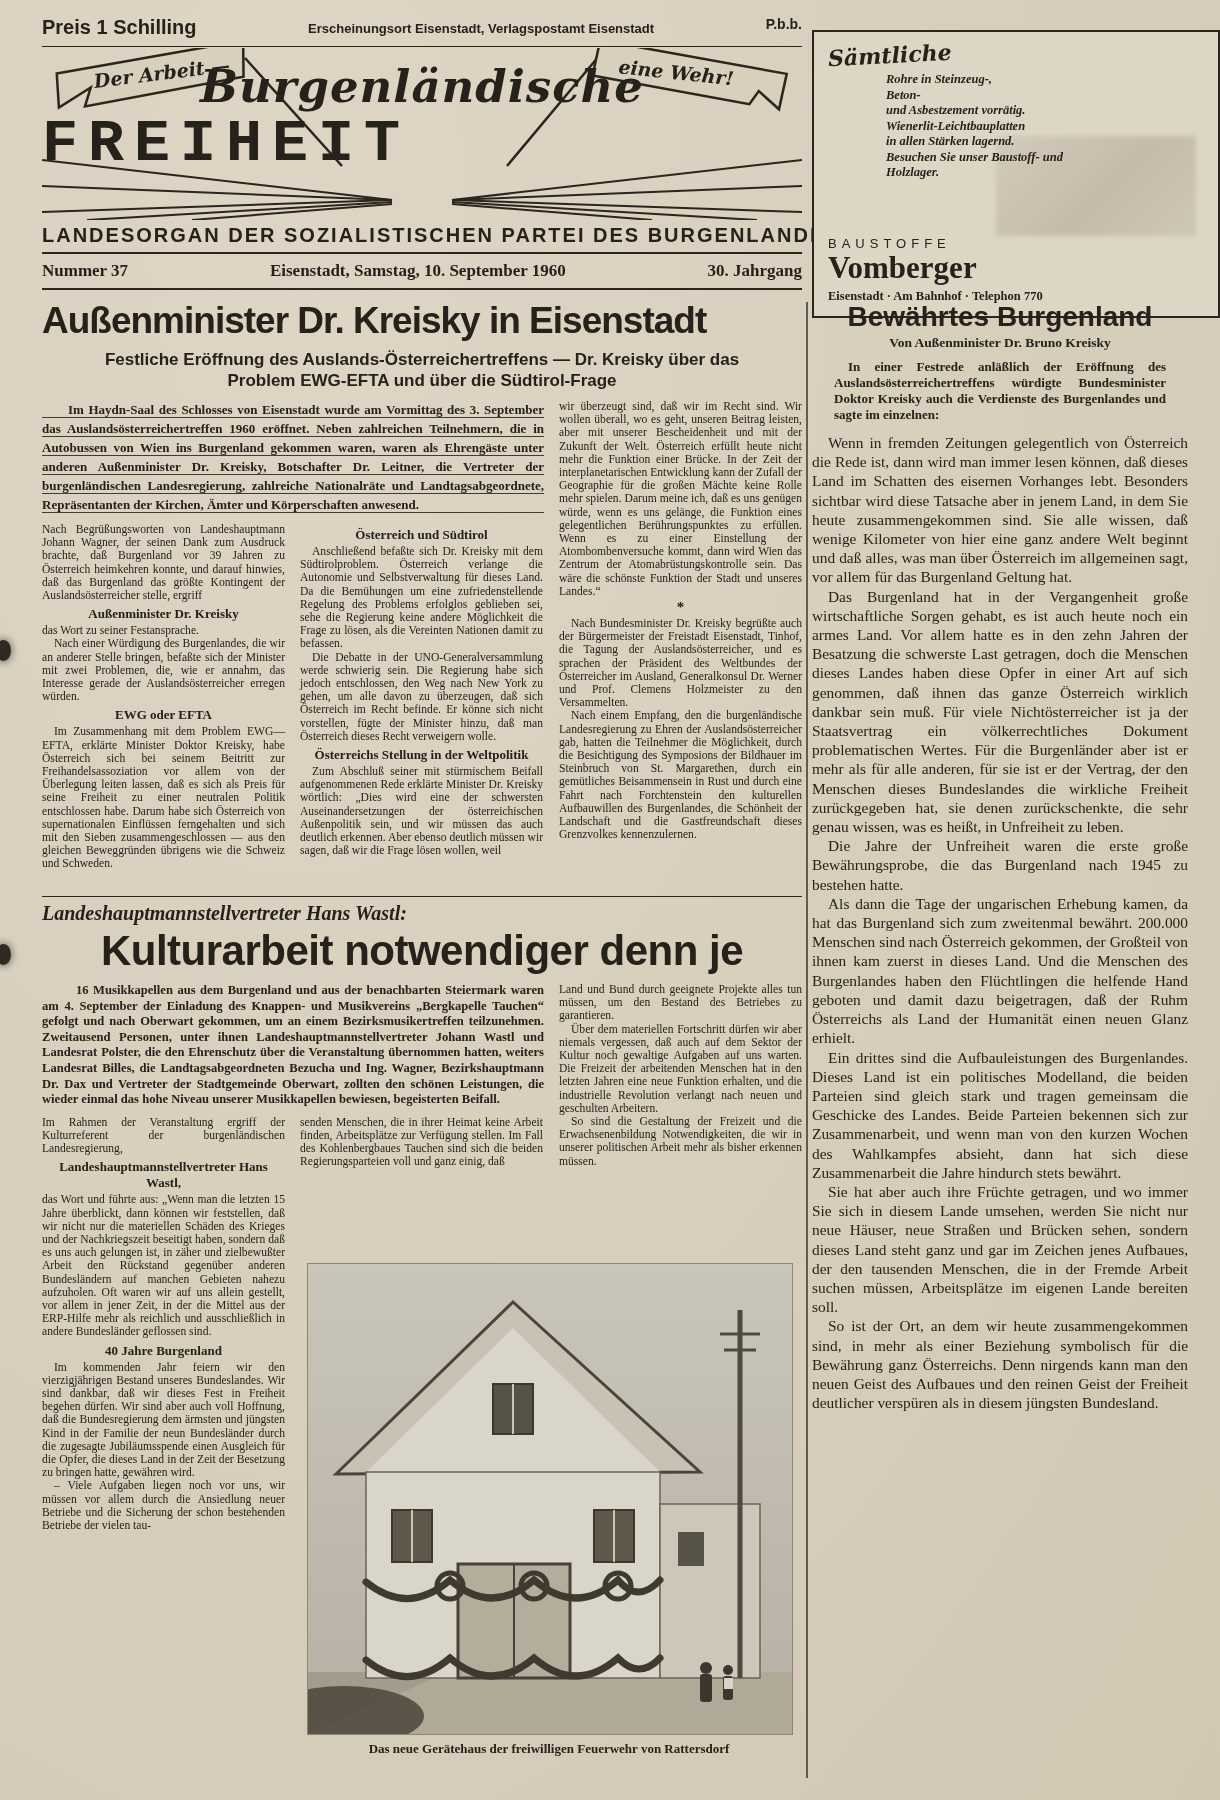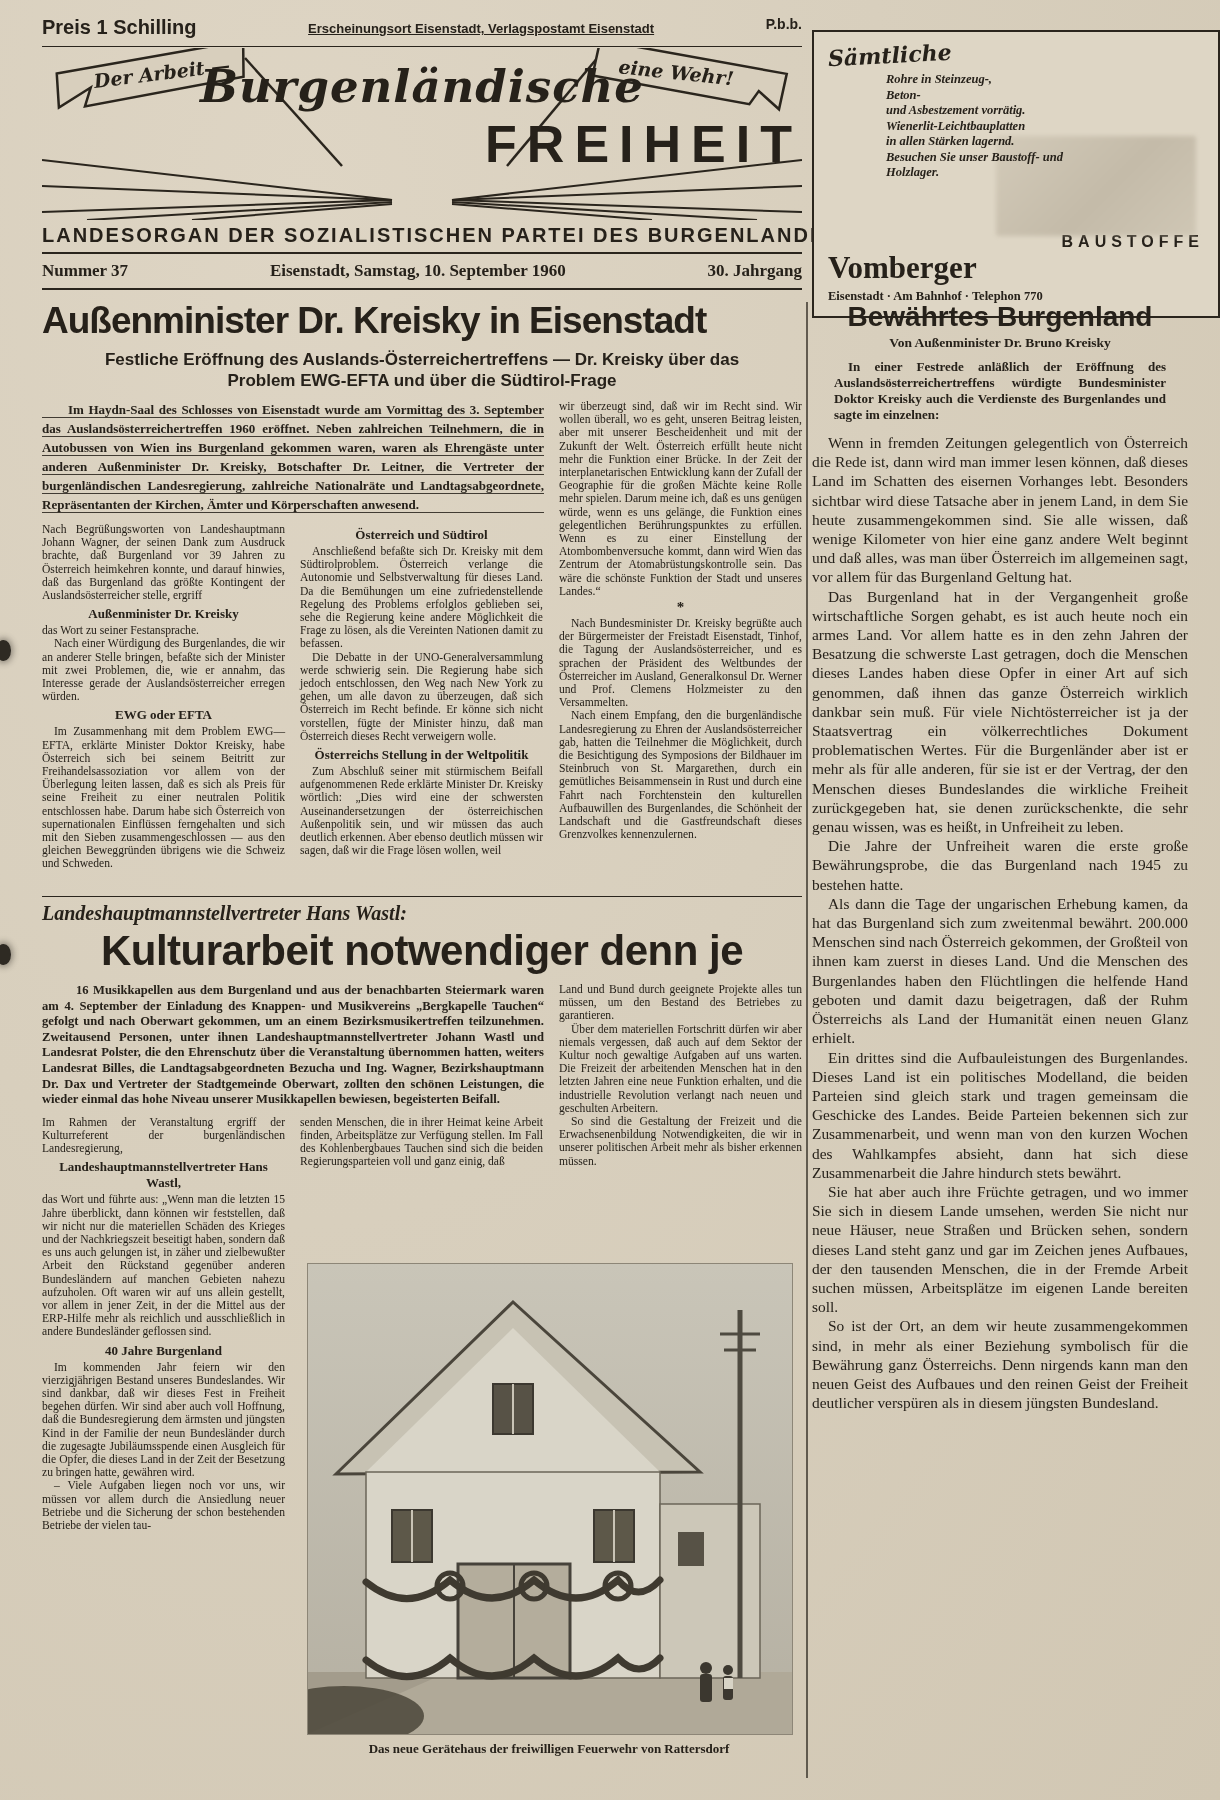--- a/index.html
+++ b/index.html
@@ -10,34 +10,34 @@
     font-family:"Liberation Serif", serif;
   }
   
   .topbar {
     position:absolute; left:42px; top:16px; width:760px; height:30px;
     display:flex; align-items:flex-start; justify-content:space-between;
     border-bottom:1.5px solid #2a251d;
     gap:26px;
   }
   .tb-price { font-family:"Liberation Sans",sans-serif; font-weight:bold; font-size:20px; }
-  .tb-origin { font-family:"Liberation Sans",sans-serif; font-weight:bold; font-size:13px; padding-top:5px;text-decoration:underline; }
+  .tb-origin { font-family:"Liberation Sans",sans-serif; font-weight:bold; font-size:13px; padding-top:5px; }
   .tb-pbb { font-family:"Liberation Sans",sans-serif; font-weight:900; font-size:14px; }
   
   .masthead { position:absolute; left:42px; top:48px; width:760px; height:172px; }
   .mast-svg { position:absolute; inset:0; width:100%; height:100%; }
   .mast1 {
     position:absolute; left:0; right:0; top:12px; text-align:center;
     font-family:"DejaVu Serif", serif; font-style:italic; font-weight:bold;
     font-size:45px; letter-spacing:1px;
   }
   .mast2 {
-    position:absolute; left:0; right:0; top:56px; text-align:right;
-    font-family:Liberation Sans, sans-serif; font-weight:900;
-    font-size:52px; letter-spacing:10px; line-height:80px;
+    position:absolute; left:0; right:0; top:56px; text-align:left;
+    font-family:Liberation Mono, monospace; font-weight:900;
+    font-size:60px; letter-spacing:10px; line-height:80px;
   }
   .organ {
     position:absolute; left:42px; top:224px; width:760px; text-align:center;
     font-family:"Liberation Sans",sans-serif; font-weight:bold; font-size:20px; letter-spacing:2px;
     white-space:nowrap;
   }
   .issue-row {
     position:absolute; left:42px; top:252px; width:760px; height:34px;
     border-top:2px solid #2a251d; border-bottom:2.5px solid #2a251d;
     display:flex; align-items:center; justify-content:space-between;
@@ -46,21 +46,21 @@
   
   .ad {
     position:absolute; left:812px; top:30px; width:376px; height:262px;
     border:2px solid #2a251d; background:#ded6c5; padding:10px 14px 12px;
     display:flex; flex-direction:column;
   }
   .ad-script { font-family:"DejaVu Serif",serif; font-style:italic; font-weight:bold; font-size:22px; transform:rotate(-3deg); width:max-content; }
   .ad-lines { margin:4px 0 0 58px; font-style:italic; font-weight:bold; font-size:12.5px; line-height:15.5px; position:relative; z-index:1; }
   .ad-photo { position:absolute; right:22px; top:104px; width:200px; height:100px;
     background:linear-gradient(135deg,#c9c0ae,#aba18e 55%,#c2b9a6); opacity:.5; filter:blur(2px); border-radius:2px; }
-  .ad-cat { margin-top:auto; font-family:"Liberation Sans",sans-serif; font-weight:bold; font-size:16px; letter-spacing:5px;text-align:right; }
+  .ad-cat { margin-top:auto; font-family:"Liberation Sans",sans-serif; font-weight:normal; font-size:13px; letter-spacing:5px; }
   .ad-brand { font-family:"Liberation Serif",serif; font-weight:bold; font-size:31px; line-height:34px; }
   .ad-addr { font-weight:bold; font-size:12.5px; margin-top:4px; }
   
   .vrule { position:absolute; left:806px; top:302px; width:1.5px; height:1476px; background:#3a342b; opacity:.75; }
   .punch { position:absolute; left:-4px; width:15px; height:21px; background:#2e2a23; border-radius:50%; box-shadow:0 0 6px 2px rgba(46,42,35,.45); }
   
   .article-main { position:absolute; left:42px; top:300px; width:760px; }
   .am-head { font-family:"Liberation Sans",sans-serif; font-weight:bold; font-size:37px; letter-spacing:-1px; line-height:42px; margin:0 0 7px; white-space:nowrap; }
   .am-sub { text-align:center; font-family:"Liberation Sans",sans-serif; font-weight:bold; font-size:17px; line-height:21px; }
   .am-body { display:flex; gap:15px; margin-top:9px; }

